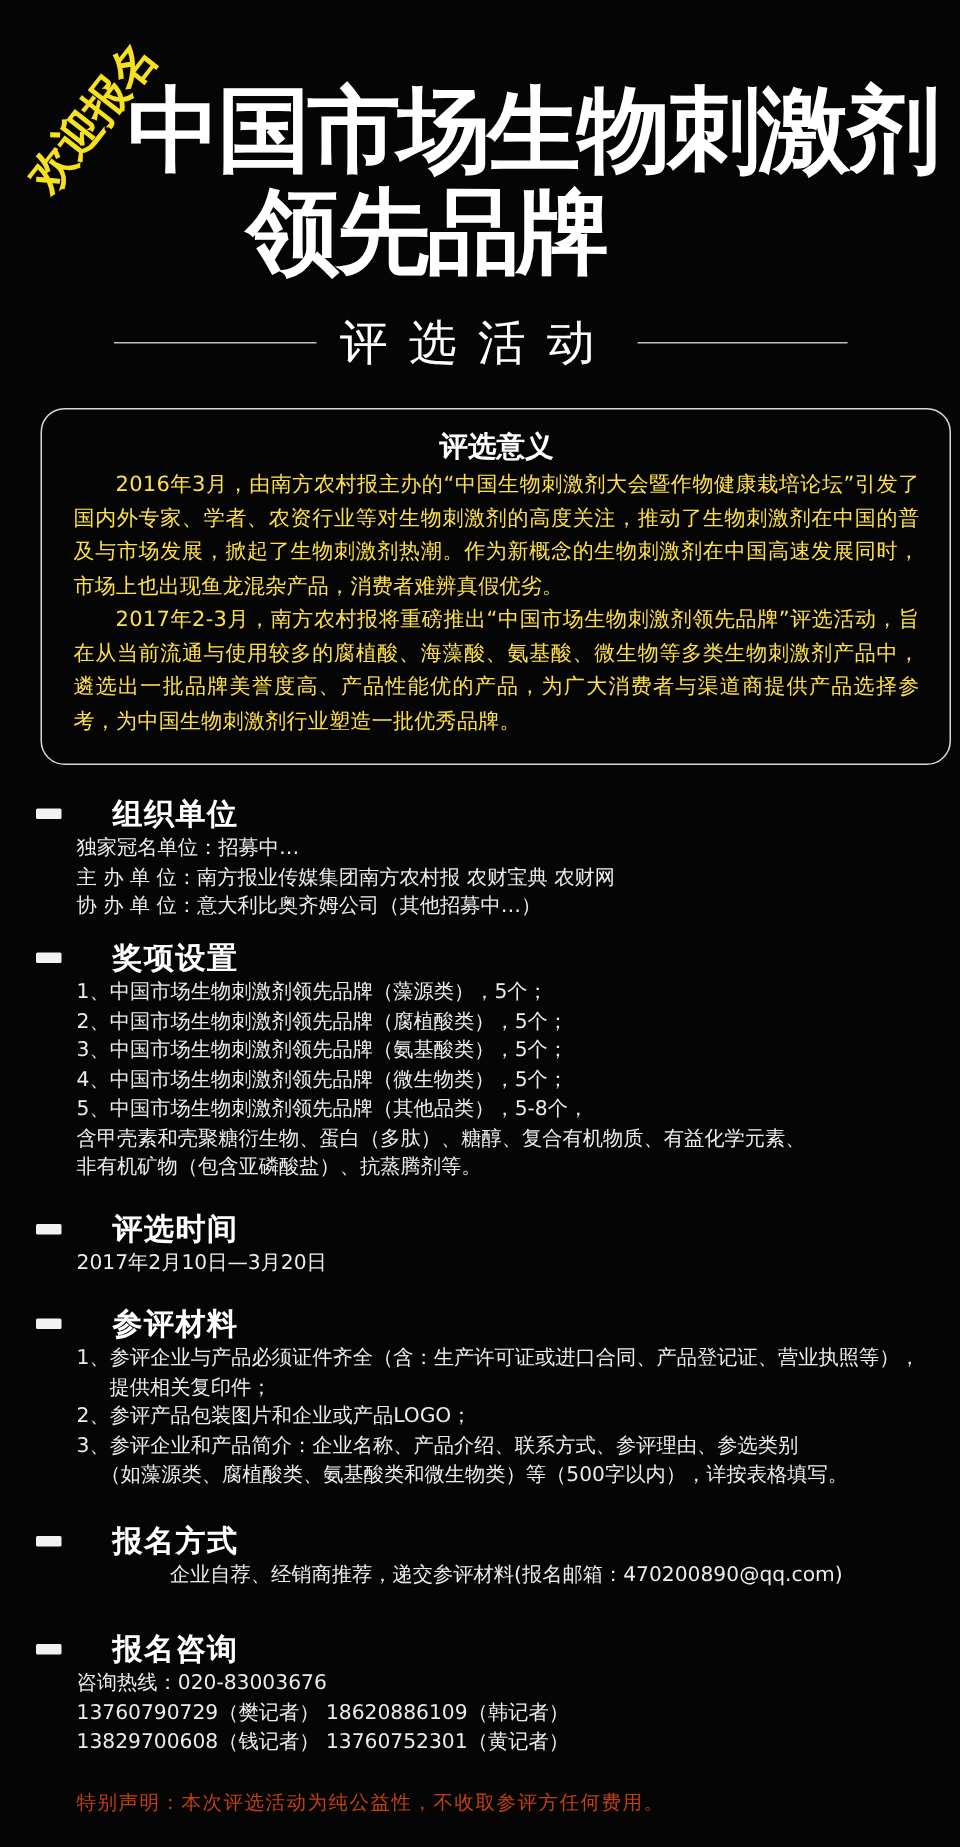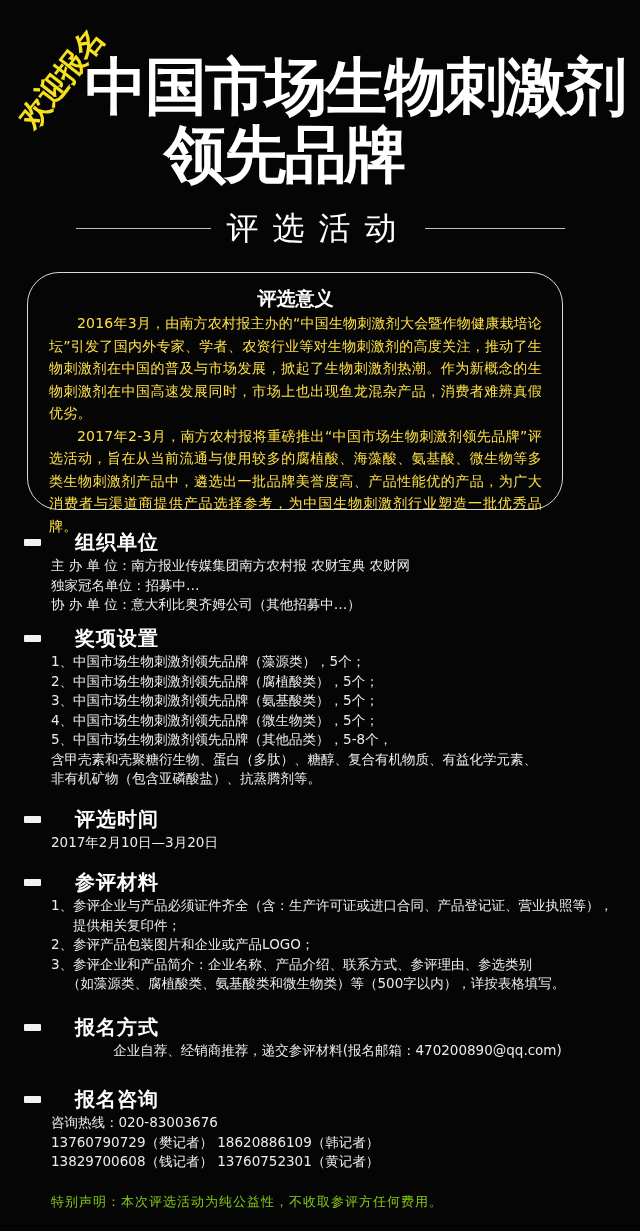--- a/index.html
+++ b/index.html
@@ -33,22 +33,22 @@
     position:absolute; top:20px; height:1px; background:#bfbfbf;
   }
   .subtitle-row .line.l { left:76px; width:135px; }
   .subtitle-row .line.r { left:425px; width:140px; }
   .subtitle {
     position:absolute; left:216px; width:205px; top:0; text-align:center;
     font-size:32px; letter-spacing:14px; line-height:40px; font-weight:normal;
     font-family:"DejaVu Serif", serif;
   }
   .box {
-    position:absolute; left:27px; top:272px; width:536px; height:238px;
-    border:1.5px solid #d8d8d8; border-radius:32px; box-sizing:border-box;
+    position:absolute; left:27px; top:272px; width:607px; height:238px;
+    border:1.5px solid #d8d8d8; border-radius:16px; box-sizing:border-box;
     padding:14px 20px 0 21px;
   }
   .box-title {
     text-align:center; font-size:19px; font-weight:bold; line-height:22px; margin-bottom:3px;
   }
   .box p {
     margin:0; font-size:14px; line-height:22.5px; text-indent:2em; letter-spacing:0.2px;
     color:#fde047; text-align:justify;
   }
   .section { position:absolute; left:24px; width:600px; }
@@ -61,21 +61,21 @@
   .sec-head .label {
     font-size:20px; font-weight:bold; letter-spacing:1px;
   }
   .lines { padding-left:27px; }
   .lines div {
     font-size:13.5px; line-height:19.5px; color:#ececec; white-space:nowrap;
   }
   .lines .indent { padding-left:22px; }
   .lines .indent2 { padding-left:16px; }
   .notice {
-    position:absolute; left:51px; top:1193px; font-size:13px; color:#84cc16;
+    position:absolute; left:51px; top:1193px; font-size:13px; color:#c2410c;
     font-family:"DejaVu Serif", serif; letter-spacing:1px;
   }
 </style>
 </head>
 <body>
 
 <div class="banner">欢迎报名</div>
 
 <div class="title1">中国市场生物刺激剂</div>
 <div class="title2">领先品牌</div>
@@ -91,22 +91,22 @@
   <p>2016年3月，由南方农村报主办的“中国生物刺激剂大会暨作物健康栽培论坛”引发了国内外专家、学者、农资行业等对生物刺激剂的高度关注，推动了生物刺激剂在中国的普及与市场发展，掀起了生物刺激剂热潮。作为新概念的生物刺激剂在中国高速发展同时，市场上也出现鱼龙混杂产品，消费者难辨真假优劣。</p>
   <p>2017年2-3月，南方农村报将重磅推出“中国市场生物刺激剂领先品牌”评选活动，旨在从当前流通与使用较多的腐植酸、海藻酸、氨基酸、微生物等多类生物刺激剂产品中，遴选出一批品牌美誉度高、产品性能优的产品，为广大消费者与渠道商提供产品选择参考，为中国生物刺激剂行业塑造一批优秀品牌。</p>
 </div>
 
 <div class="section" style="top:528px;">
   <div class="sec-head">
     <span class="bar"></span>
     <span class="label">组织单位</span>
   </div>
   <div class="lines">
+    <div>独家冠名单位：招募中…</div>
     <div>主 办 单 位：南方报业传媒集团南方农村报  农财宝典  农财网</div>
-    <div>独家冠名单位：招募中…</div>
     <div>协 办 单 位：意大利比奥齐姆公司（其他招募中…）</div>
   </div>
 </div>
 
 <div class="section" style="top:624px;">
   <div class="sec-head">
     <span class="bar"></span>
     <span class="label">奖项设置</span>
   </div>
   <div class="lines">

